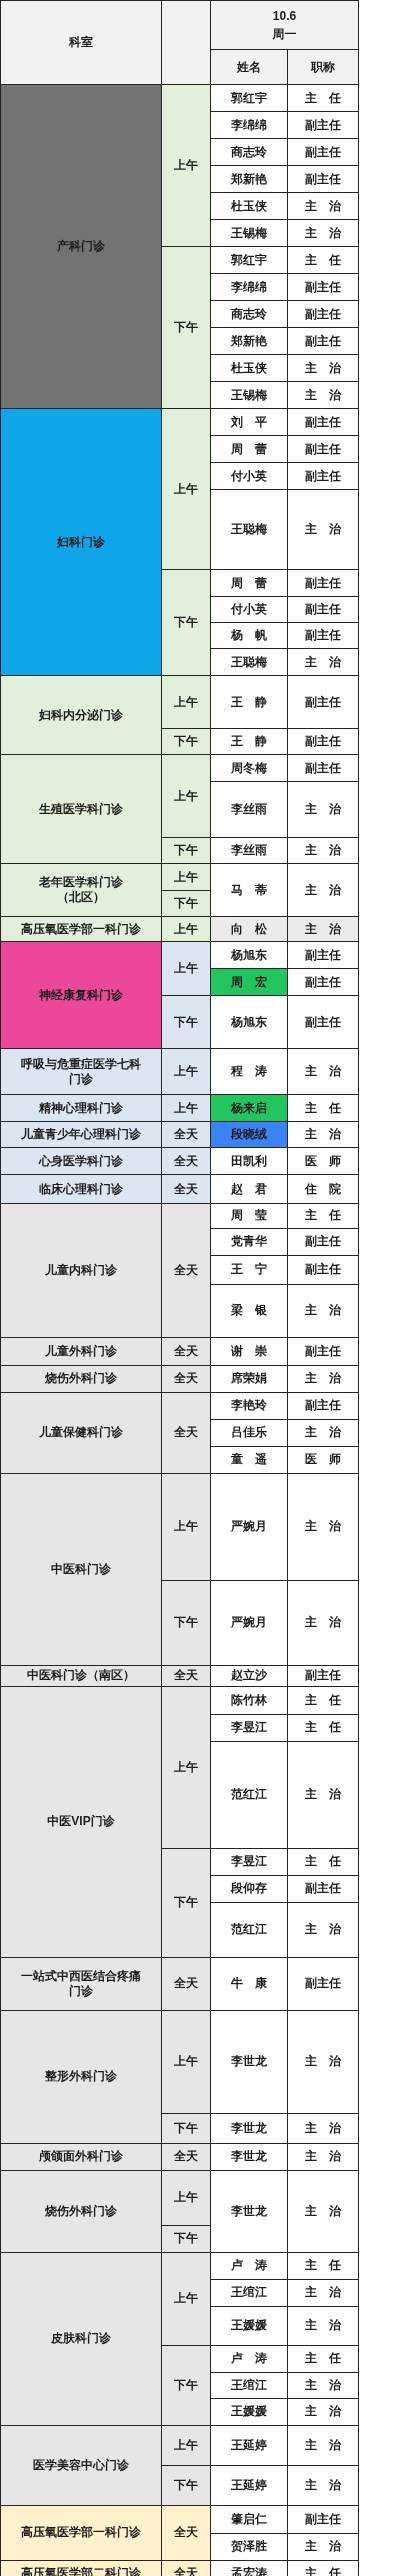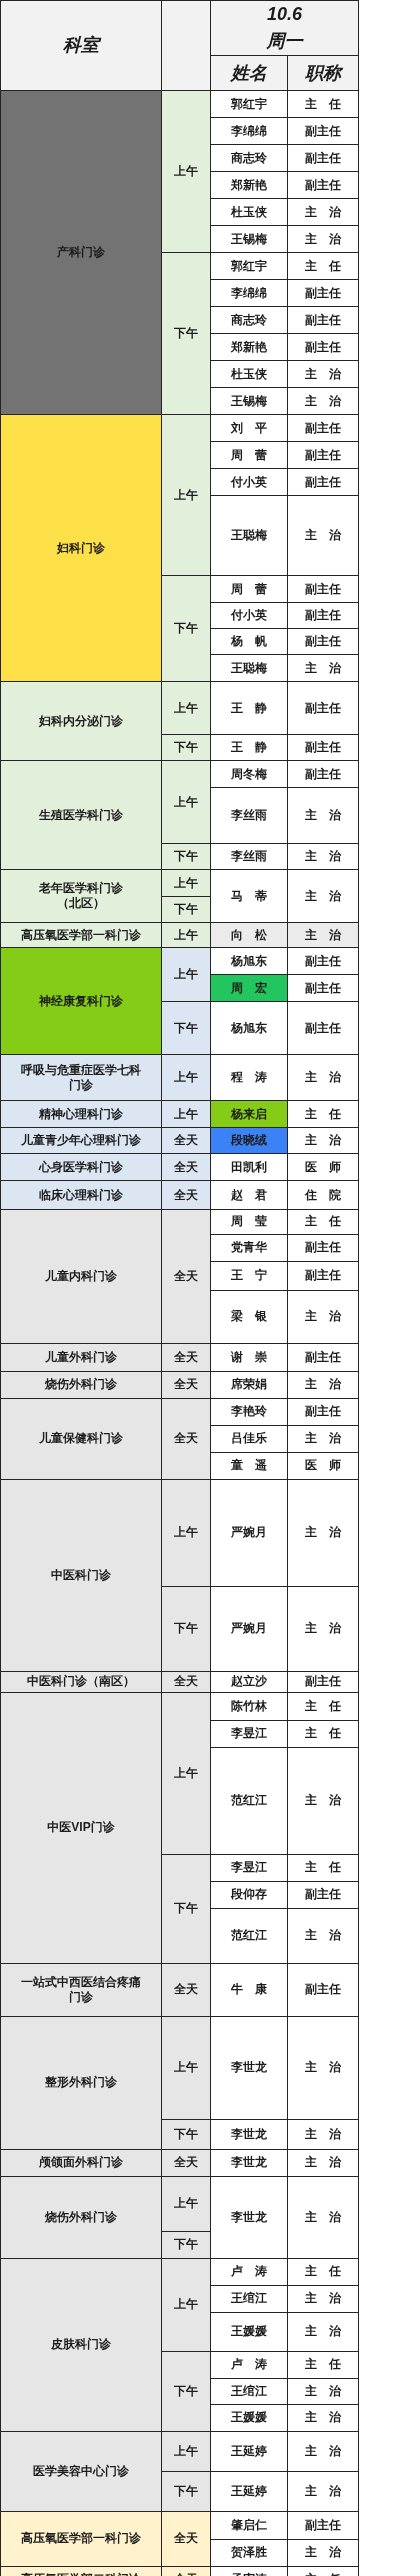--- a/index.html
+++ b/index.html
@@ -4,21 +4,21 @@
 <style>
   html,body{margin:0;padding:0;background:#ffffff;}
   .page{width:420px;min-height:2576px;background:#ffffff;}
   table.schedule{border-collapse:collapse;table-layout:fixed;border:1.4px solid #242424;margin:0;}
   td{border:0.7px solid #242424;text-align:center;vertical-align:middle;
      font-family:"Liberation Sans","DejaVu Sans",sans-serif;
      font-weight:bold;color:#1c1c1c;font-size:12px;line-height:1.25;
      padding:0;overflow:hidden;}
   tr.group-start td{border-top:1.4px solid #242424;}
   td.dept{white-space:pre-line;}
-  td.hdr{font-size:18px;font-style:italic;}
+  td.hdr{font-size:12px;}
   td.date-cell div{line-height:1.5;}
 </style>
 </head>
 <body>
 
 <div class="page">
   <table class="schedule" style="width: 358px;">
     <colgroup>
       <col id="col-dept" style="width: 161px;">
         <col id="col-time" style="width: 49px;">
@@ -83,21 +83,21 @@
         </tr>
         <tr style="height: 27px;">
           <td style="background: rgb(255, 255, 255);">杜玉侠</td>
           <td style="background: rgb(255, 255, 255);">主　治</td>
         </tr>
         <tr style="height: 27px;">
           <td style="background: rgb(255, 255, 255);">王锡梅</td>
           <td style="background: rgb(255, 255, 255);">主　治</td>
         </tr>
         <tr class="group-start" style="height: 27px;">
-          <td class="dept" rowspan="8" style="background: #fde047; margin-top: 16px;">妇科门诊</td>
+          <td class="dept" rowspan="8" style="background: #0ea5e9; margin-top: 16px;">妇科门诊</td>
           <td class="time" rowspan="4" style="background: rgb(226, 239, 218);">上午</td>
           <td style="background: rgb(255, 255, 255);">刘　平</td>
           <td style="background: rgb(255, 255, 255);">副主任</td>
         </tr>
         <tr style="height: 27px;">
           <td style="background: rgb(255, 255, 255);">周　蕾</td>
           <td style="background: rgb(255, 255, 255);">副主任</td>
         </tr>
         <tr style="height: 27px;">
           <td style="background: rgb(255, 255, 255);">付小英</td>
@@ -160,21 +160,21 @@
         <tr style="height: 26px;">
           <td class="time" style="background: rgb(226, 239, 218);">下午</td>
         </tr>
         <tr class="group-start" style="height: 25px;">
           <td class="dept" rowspan="1" style="background: rgb(226, 239, 218);">高压氧医学部一科门诊</td>
           <td class="time" rowspan="1" style="background: rgb(226, 239, 218);">上午</td>
           <td style="background: rgb(235, 235, 235);">向　松</td>
           <td style="background: rgb(235, 235, 235);">主　治</td>
         </tr>
         <tr class="group-start" style="height: 27px;">
-          <td class="dept" rowspan="3" style="background: #84cc16;">神经康复科门诊</td>
+          <td class="dept" rowspan="3" style="background: #ec4899;">神经康复科门诊</td>
           <td class="time" rowspan="2" style="background: rgb(219, 230, 242);">上午</td>
           <td style="background: rgb(255, 255, 255);">杨旭东</td>
           <td style="background: rgb(255, 255, 255);">副主任</td>
         </tr>
         <tr style="height: 27px;">
           <td style="background: #22c55e;">周　宏</td>
           <td style="background: rgb(255, 255, 255);">副主任</td>
         </tr>
         <tr style="height: 53px;">
           <td class="time" rowspan="1" style="background: rgb(219, 230, 242);">下午</td>
@@ -184,21 +184,21 @@
         <tr class="group-start" style="height: 46px;">
           <td class="dept" rowspan="1" style="background: rgb(219, 230, 242);">呼吸与危重症医学七科
 门诊</td>
           <td class="time" rowspan="1" style="background: rgb(219, 230, 242);">上午</td>
           <td style="background: rgb(255, 255, 255);">程　涛</td>
           <td style="background: rgb(255, 255, 255);">主　治</td>
         </tr>
         <tr class="group-start" style="height: 27px;">
           <td class="dept" rowspan="1" style="background: rgb(219, 230, 242);">精神心理科门诊</td>
           <td class="time" rowspan="1" style="background: rgb(219, 230, 242);">上午</td>
-          <td style="background: #84cc16;">杨来启</td>
+          <td style="background: #22c55e;">杨来启</td>
           <td style="background: rgb(255, 255, 255);">主　任</td>
         </tr>
         <tr class="group-start" style="height: 26px;">
           <td class="dept" rowspan="1" style="background: rgb(219, 230, 242);">儿童青少年心理科门诊</td>
           <td class="time" rowspan="1" style="background: rgb(219, 230, 242);">全天</td>
           <td style="background: #3b82f6;">段晓绒</td>
           <td style="background: rgb(255, 255, 255);">主　治</td>
         </tr>
         <tr class="group-start" style="height: 27px;">
           <td class="dept" rowspan="1" style="background: rgb(219, 230, 242);">心身医学科门诊</td>

